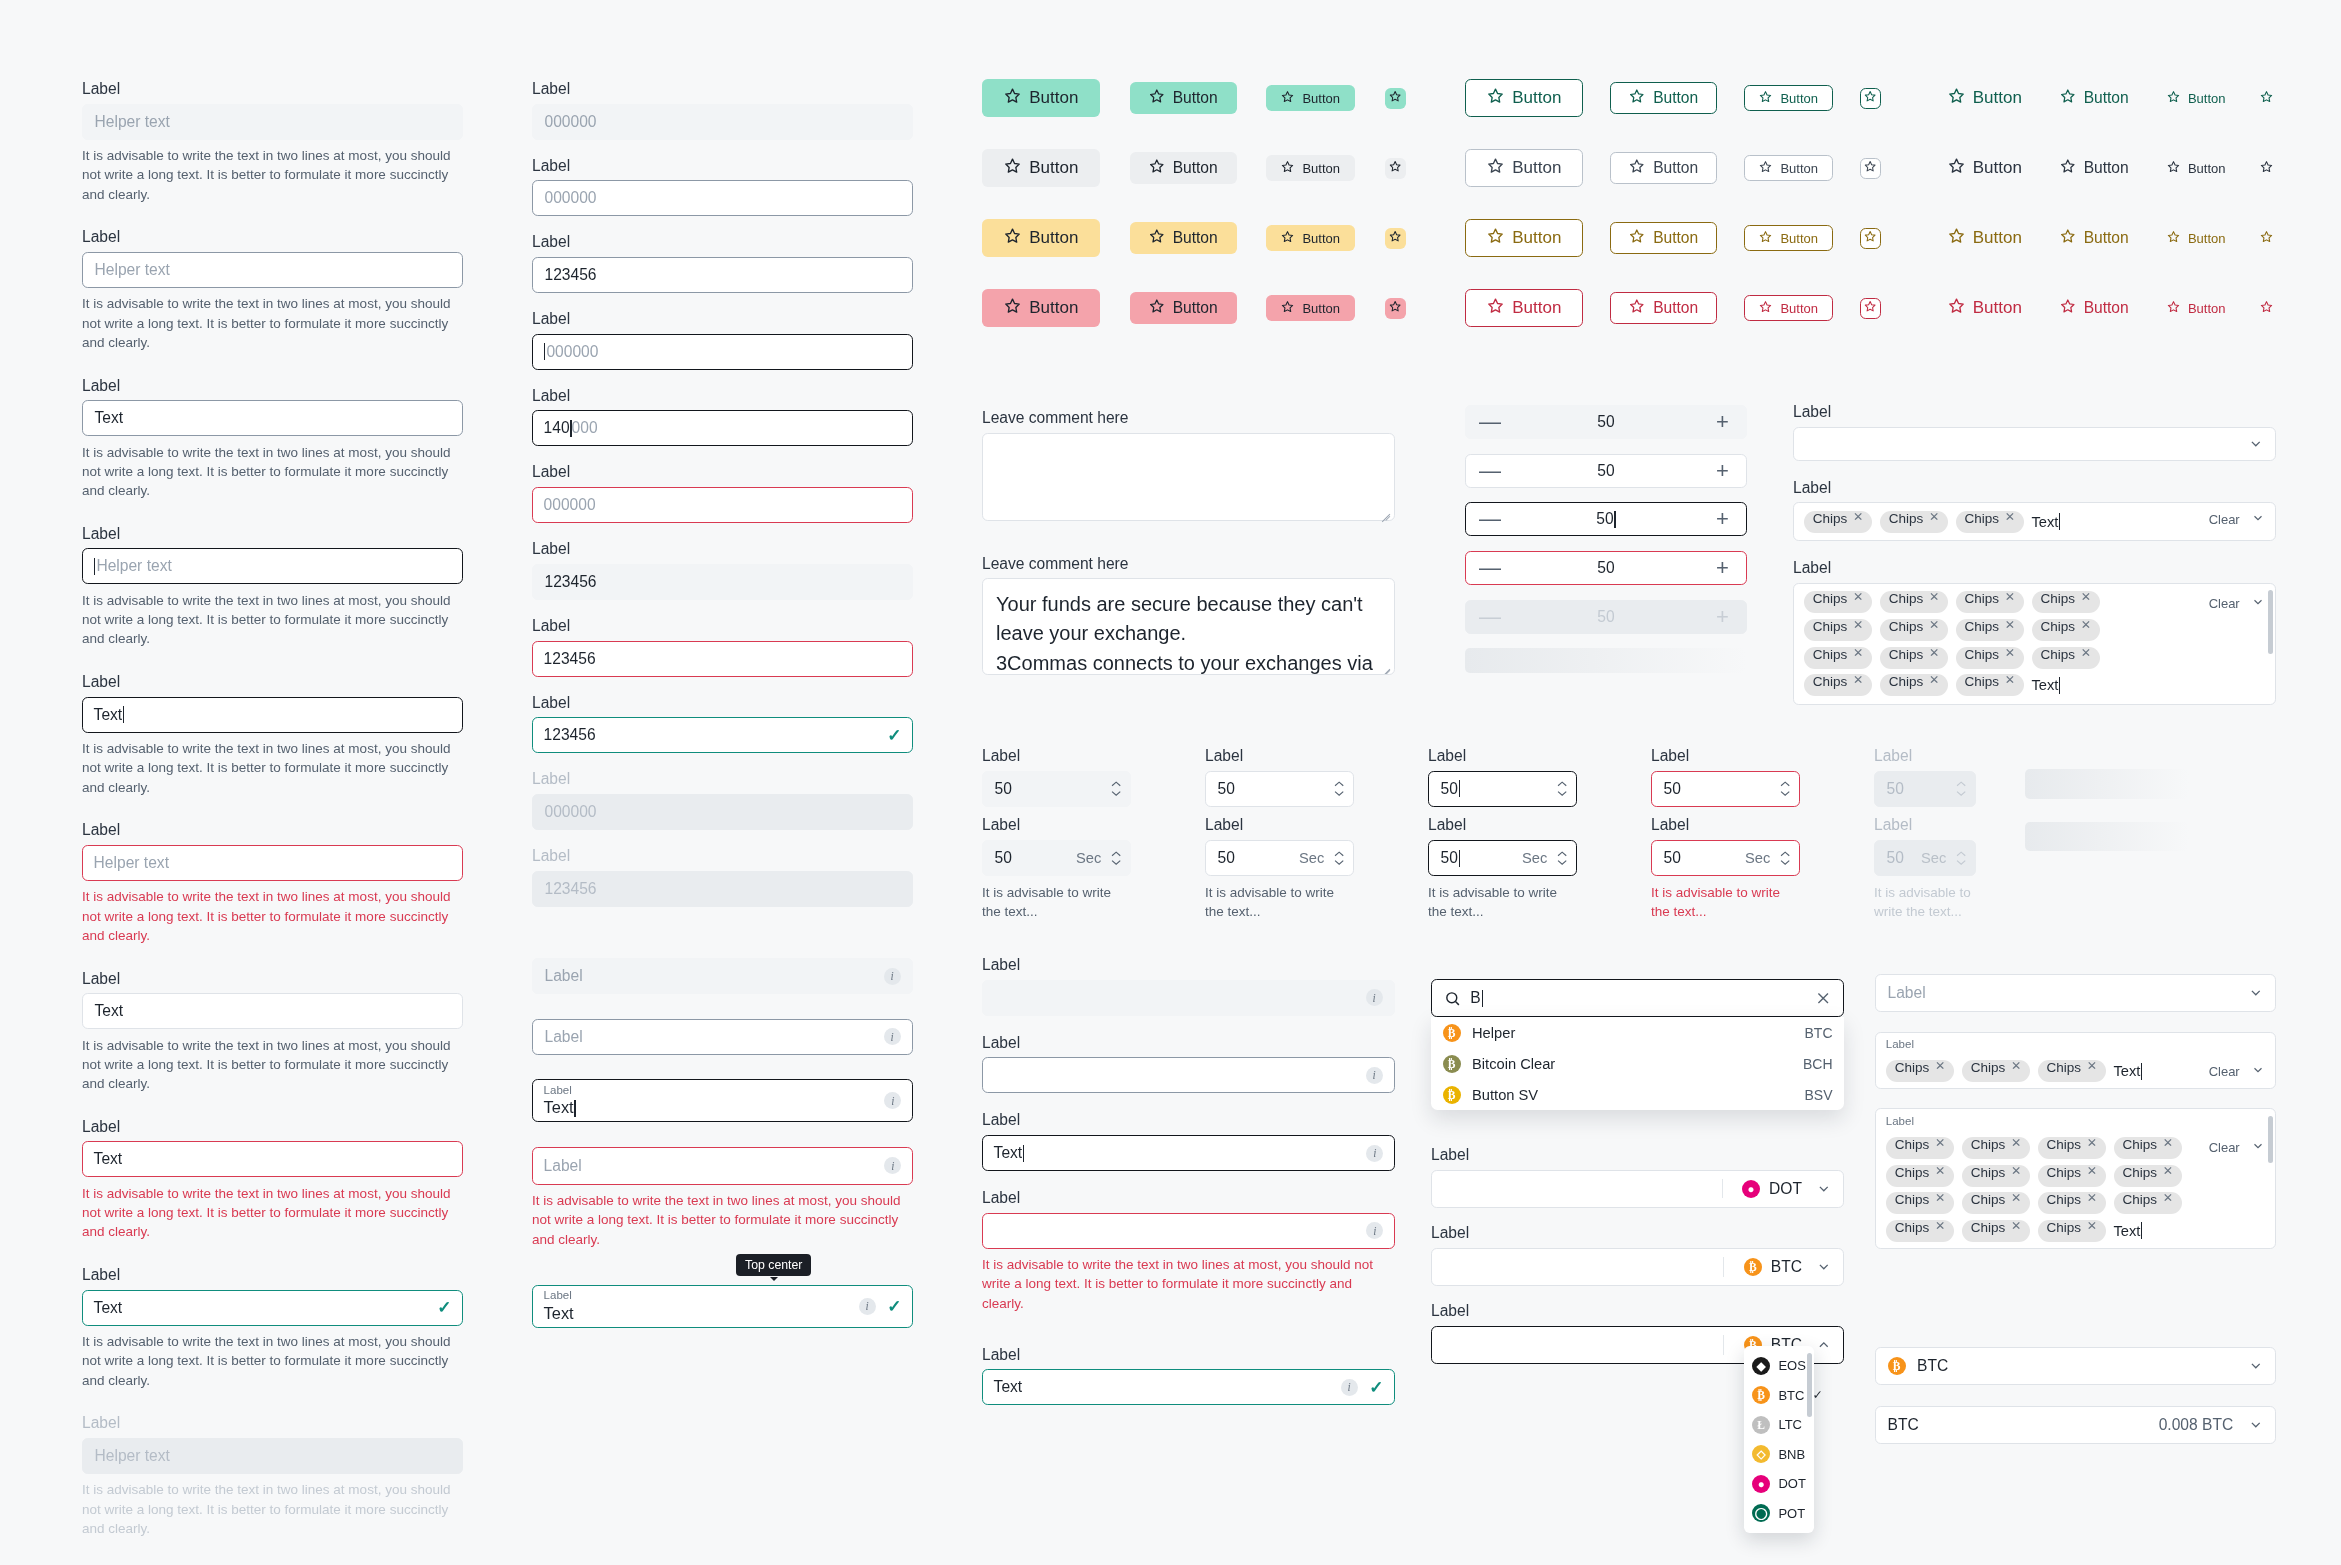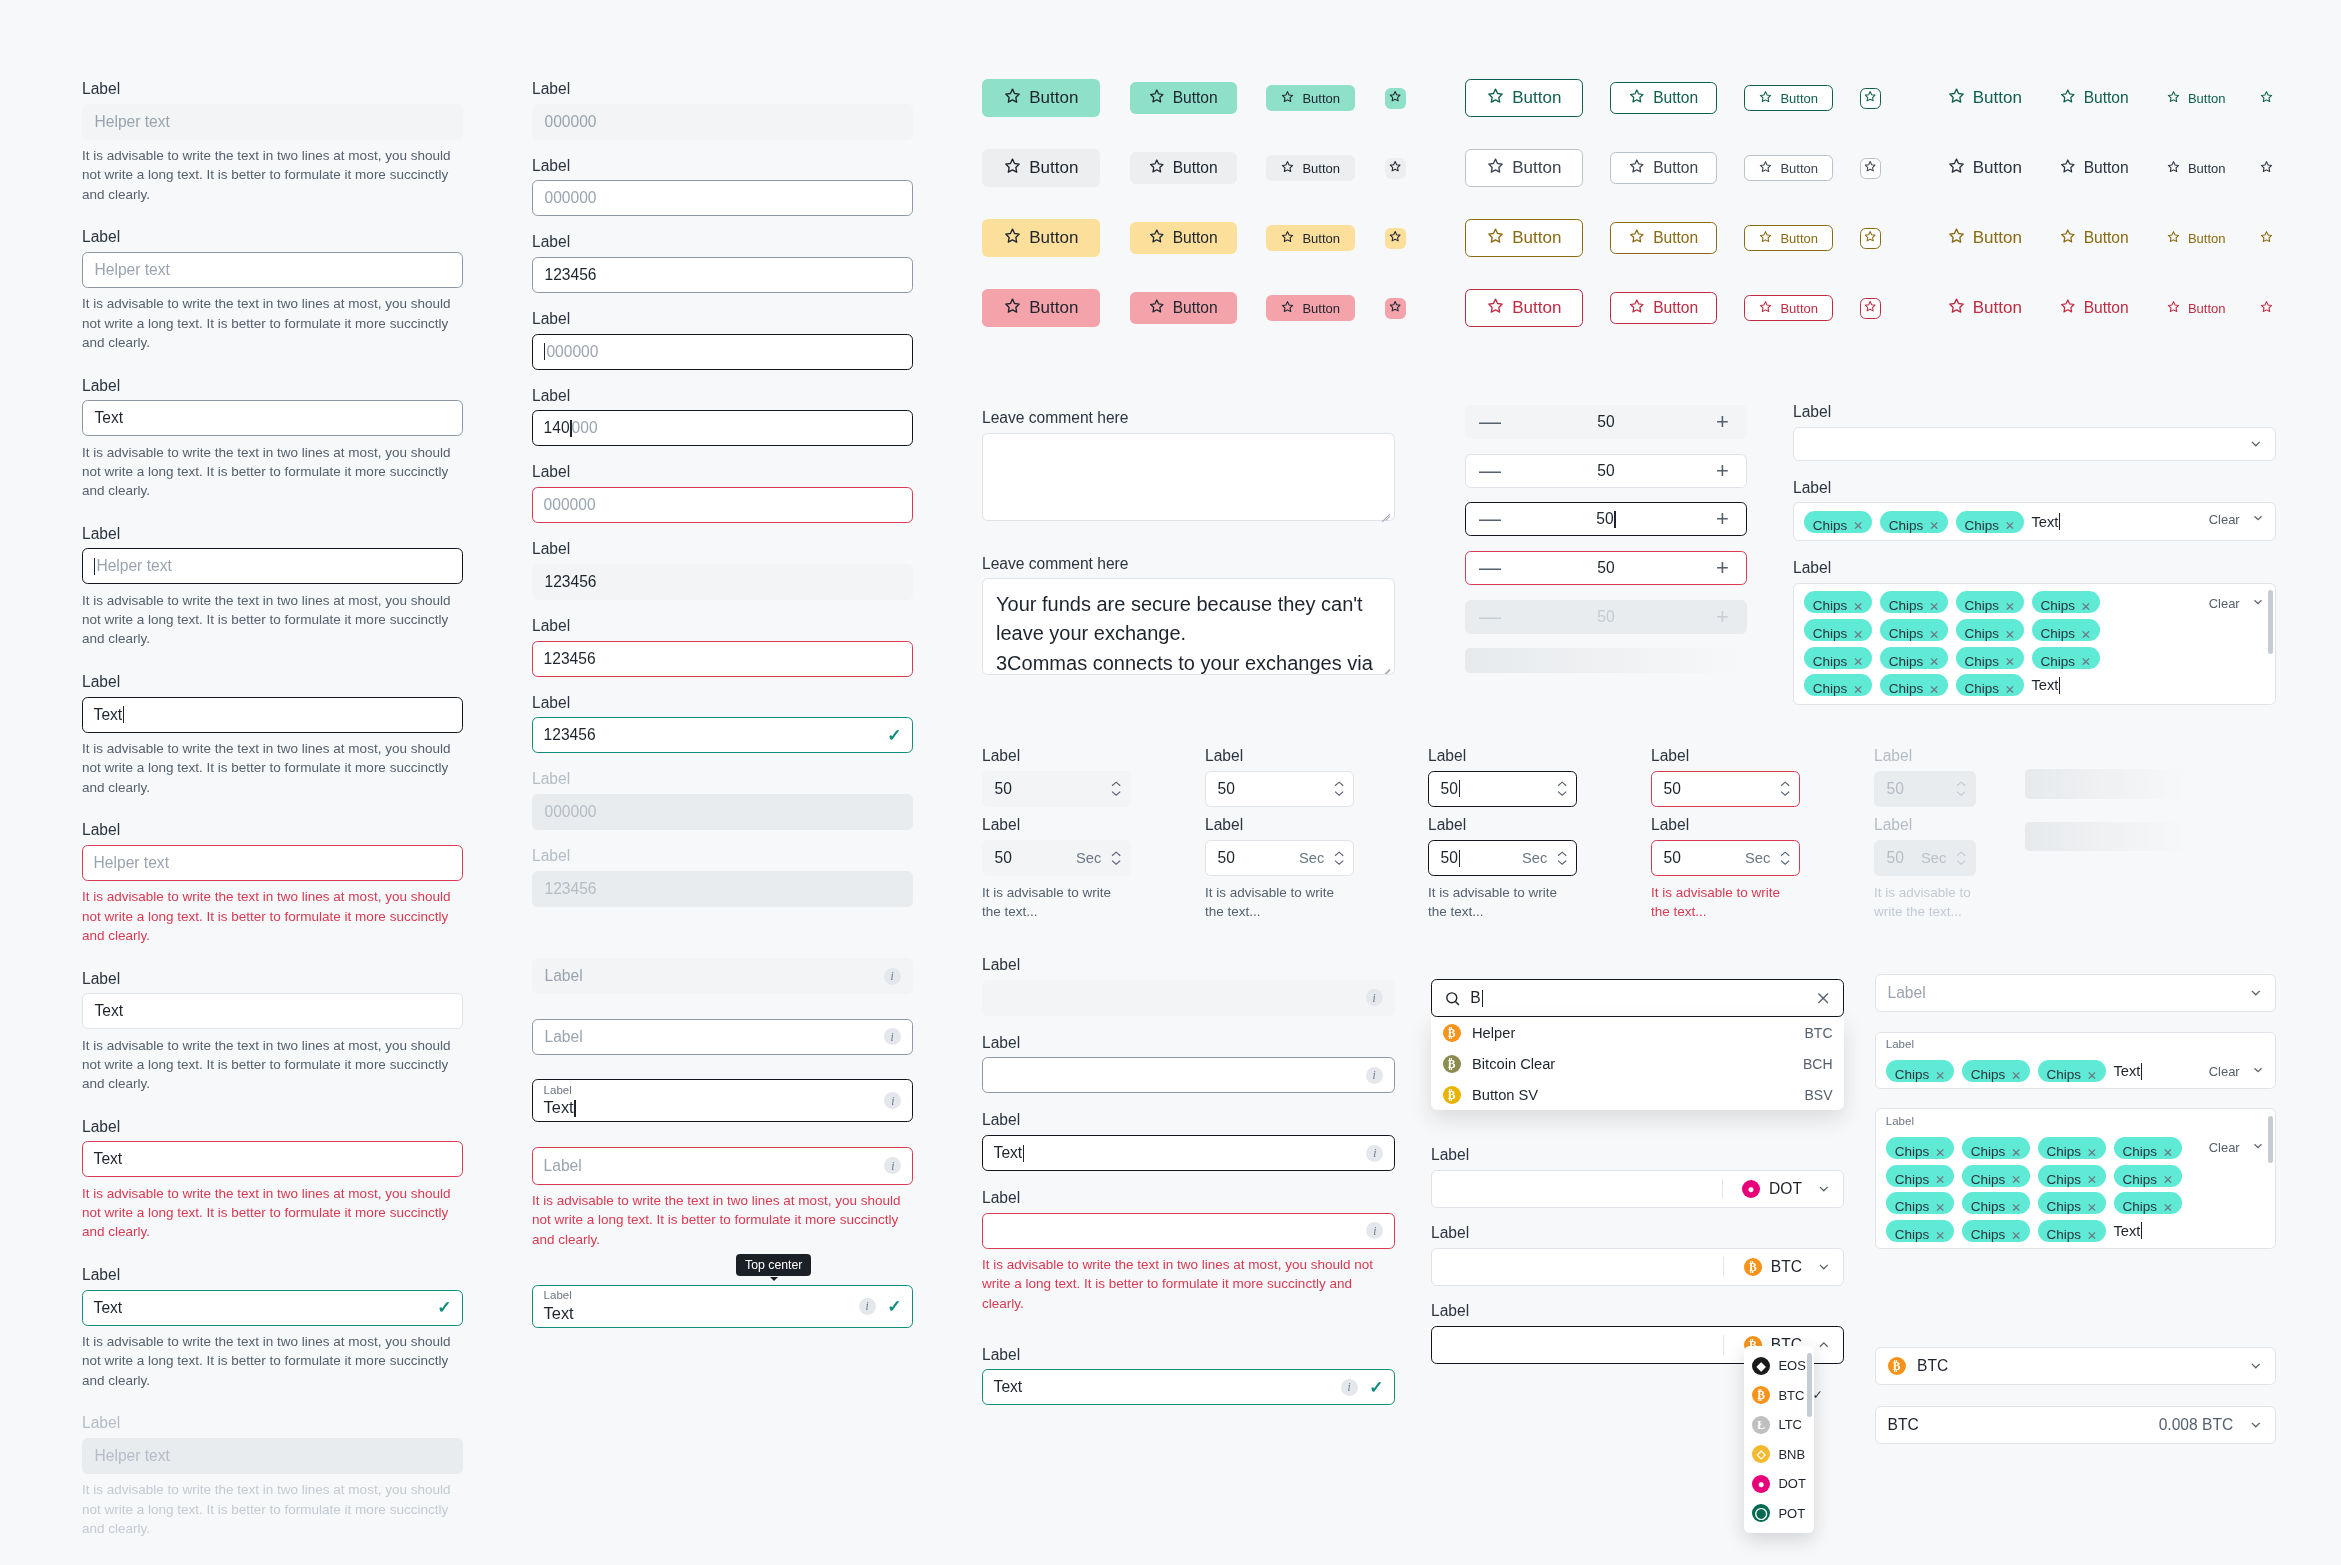--- a/index.html
+++ b/index.html
@@ -120,21 +120,21 @@
   .unit { margin-left:auto; color:#6b7683; font-size:14.7px; padding-right:8.2px; }
   .num.dis .unit{ color:#b9c0c8; }
   .spin { display:flex; flex-direction:column; gap:2.5px; color:#55616f; line-height:0; }
   .num.dis .spin { color:#c3cad2; }
   .spin svg { display:block; }
 
   
   .chipbox { width:100%; border:0.8px solid #dfe3e8; border-radius:5.7px; background:#fff;
              padding:7.4px 9.8px; display:flex; align-items:flex-start; gap:6.5px; position:relative;}
   .chips-wrap { display:flex; flex-wrap:wrap; gap:5.7px 7.4px; flex:1; align-items:center; }
-  .chip { height:22px; background:#5eead4; border-radius:11.5px; display:flex; align-items:flex-end;
+  .chip { height:22px; background:#e5e5e5; border-radius:11.5px; display:flex; align-items:flex-start;
           gap:5.7px; padding:0 9px; font-size:13.5px; color:#2b3440; }
   .chip .x { color:#6b7683; font-size:12.3px; line-height:1; }
   .chiptext { font-size:14.7px; color:#1d242d; display:flex; align-items:center; }
   .clear { font-size:13px; color:#55616f; margin-left:auto; padding-left:9.8px; white-space:nowrap;
            display:flex; align-items:center; gap:11.5px; }
   .sbar { position:absolute; right:2.5px; top:4.9px; bottom:4.9px; width:4.1px; border-radius:2.5px; background:#c6ccd3; }
 
   
   .srch { width:100%; height:38px; border:1.6px solid #12161c; border-radius:5.7px; background:#fff;
           display:flex; align-items:center; gap:9.8px; padding:0 11.5px; font-size:15.6px; }

